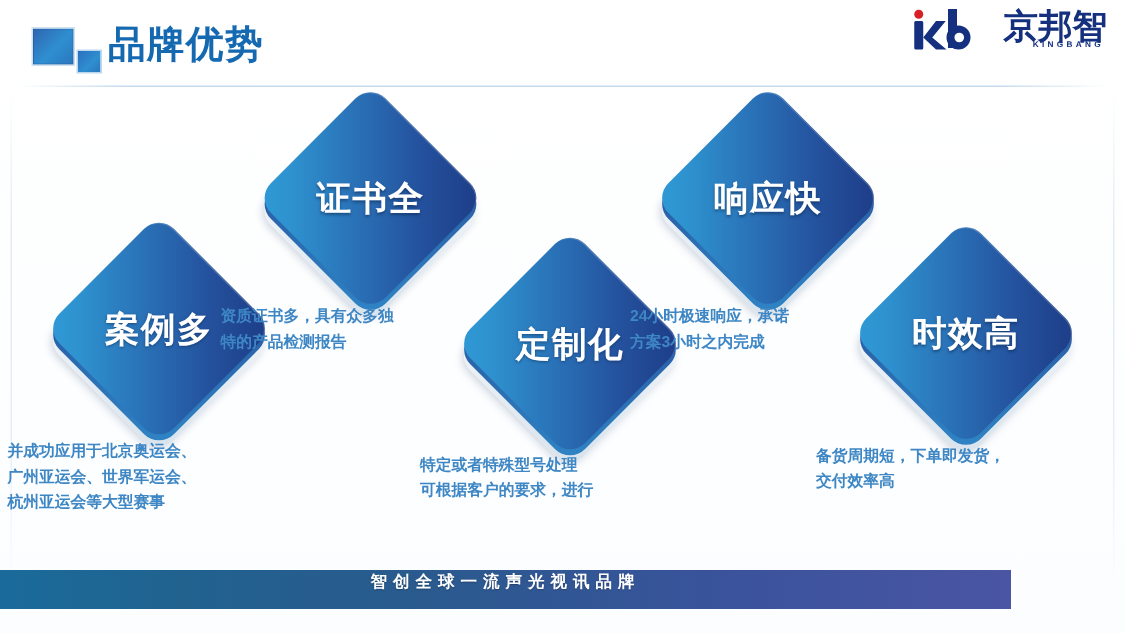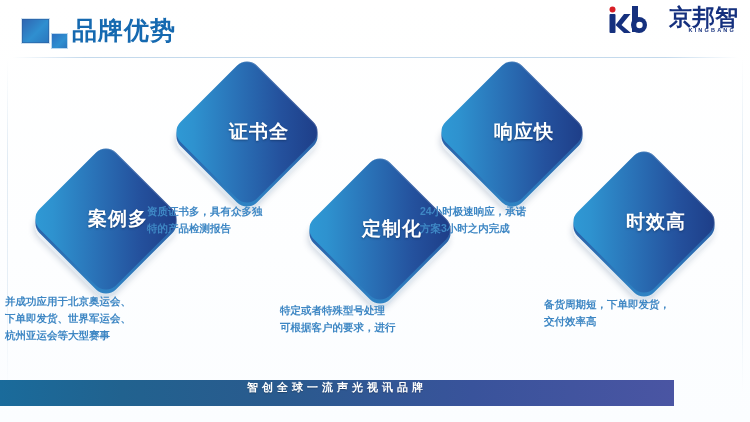--- a/index.html
+++ b/index.html
@@ -48,23 +48,23 @@
               transform:rotate(45deg);border-radius:14px;
               background:linear-gradient(135deg,#ffffff 0%,#eef3f8 45%,#d7e2ec 100%);
               box-shadow:0 2px 6px rgba(40,70,110,.22);}
   .dia-rim{position:absolute;left:0;top:4px;width:108px;height:108px;
            transform:rotate(45deg);border-radius:14px;
            background:linear-gradient(135deg,#203a86 0%,#2a61a8 50%,#2f86c6 100%);}
   .dia{position:absolute;left:0;top:0;width:108px;height:108px;
        transform:rotate(45deg);border-radius:14px;
        background:linear-gradient(225deg,#1d3b85 0%,#24519d 28%,#2a73b8 58%,#2e92cf 85%,#2f9bd6 100%);
        box-shadow:inset 0 1px 0 rgba(255,255,255,.18);}
-  .dia-label{position:absolute;left:12px;top:0;width:108px;height:108px;
+  .dia-label{position:absolute;left:0;top:0;width:108px;height:108px;
              display:flex;align-items:center;justify-content:center;
-             color:#ffffff;font-size:19px;font-weight:bold;letter-spacing:1px;
+             color:#ffffff;font-size:23px;font-weight:bold;letter-spacing:1px;
              text-shadow:0 1px 2px rgba(12,40,80,.55);white-space:nowrap;}
 
   .desc{position:absolute;color:#3e87c4;font-size:10.5px;line-height:17px;
         font-weight:bold;white-space:nowrap;}
 
   
   .footer{position:absolute;left:0;bottom:16px;width:674px;height:26px;
           background:linear-gradient(90deg,#1a6b9b 0%,#21628f 18%,#2a5a8e 42%,#39539b 70%,#4a55a3 100%);
           display:flex;align-items:flex-start;justify-content:center;}
   .footer-text{color:#ffffff;font-size:11px;font-weight:bold;letter-spacing:4px;
@@ -105,21 +105,21 @@
   <div class="node" style="left:52px;top:165px;">
     <div class="dia-wrap">
       <div class="dia-shadow"></div>
       <div class="dia-rim"></div>
       <div class="dia"></div>
       <div class="dia-label">案例多</div>
     </div>
   </div>
   <div class="desc" style="left:5px;top:293px;width:200px;">
     <div>并成功应用于北京奥运会、</div>
-    <div>下单即发货、世界军运会、</div>
+    <div>广州亚运会、世界军运会、</div>
     <div>杭州亚运会等大型赛事</div>
   </div>
 
   <div class="node" style="left:193px;top:78px;">
     <div class="dia-wrap">
       <div class="dia-shadow"></div>
       <div class="dia-rim"></div>
       <div class="dia"></div>
       <div class="dia-label">证书全</div>
     </div>

